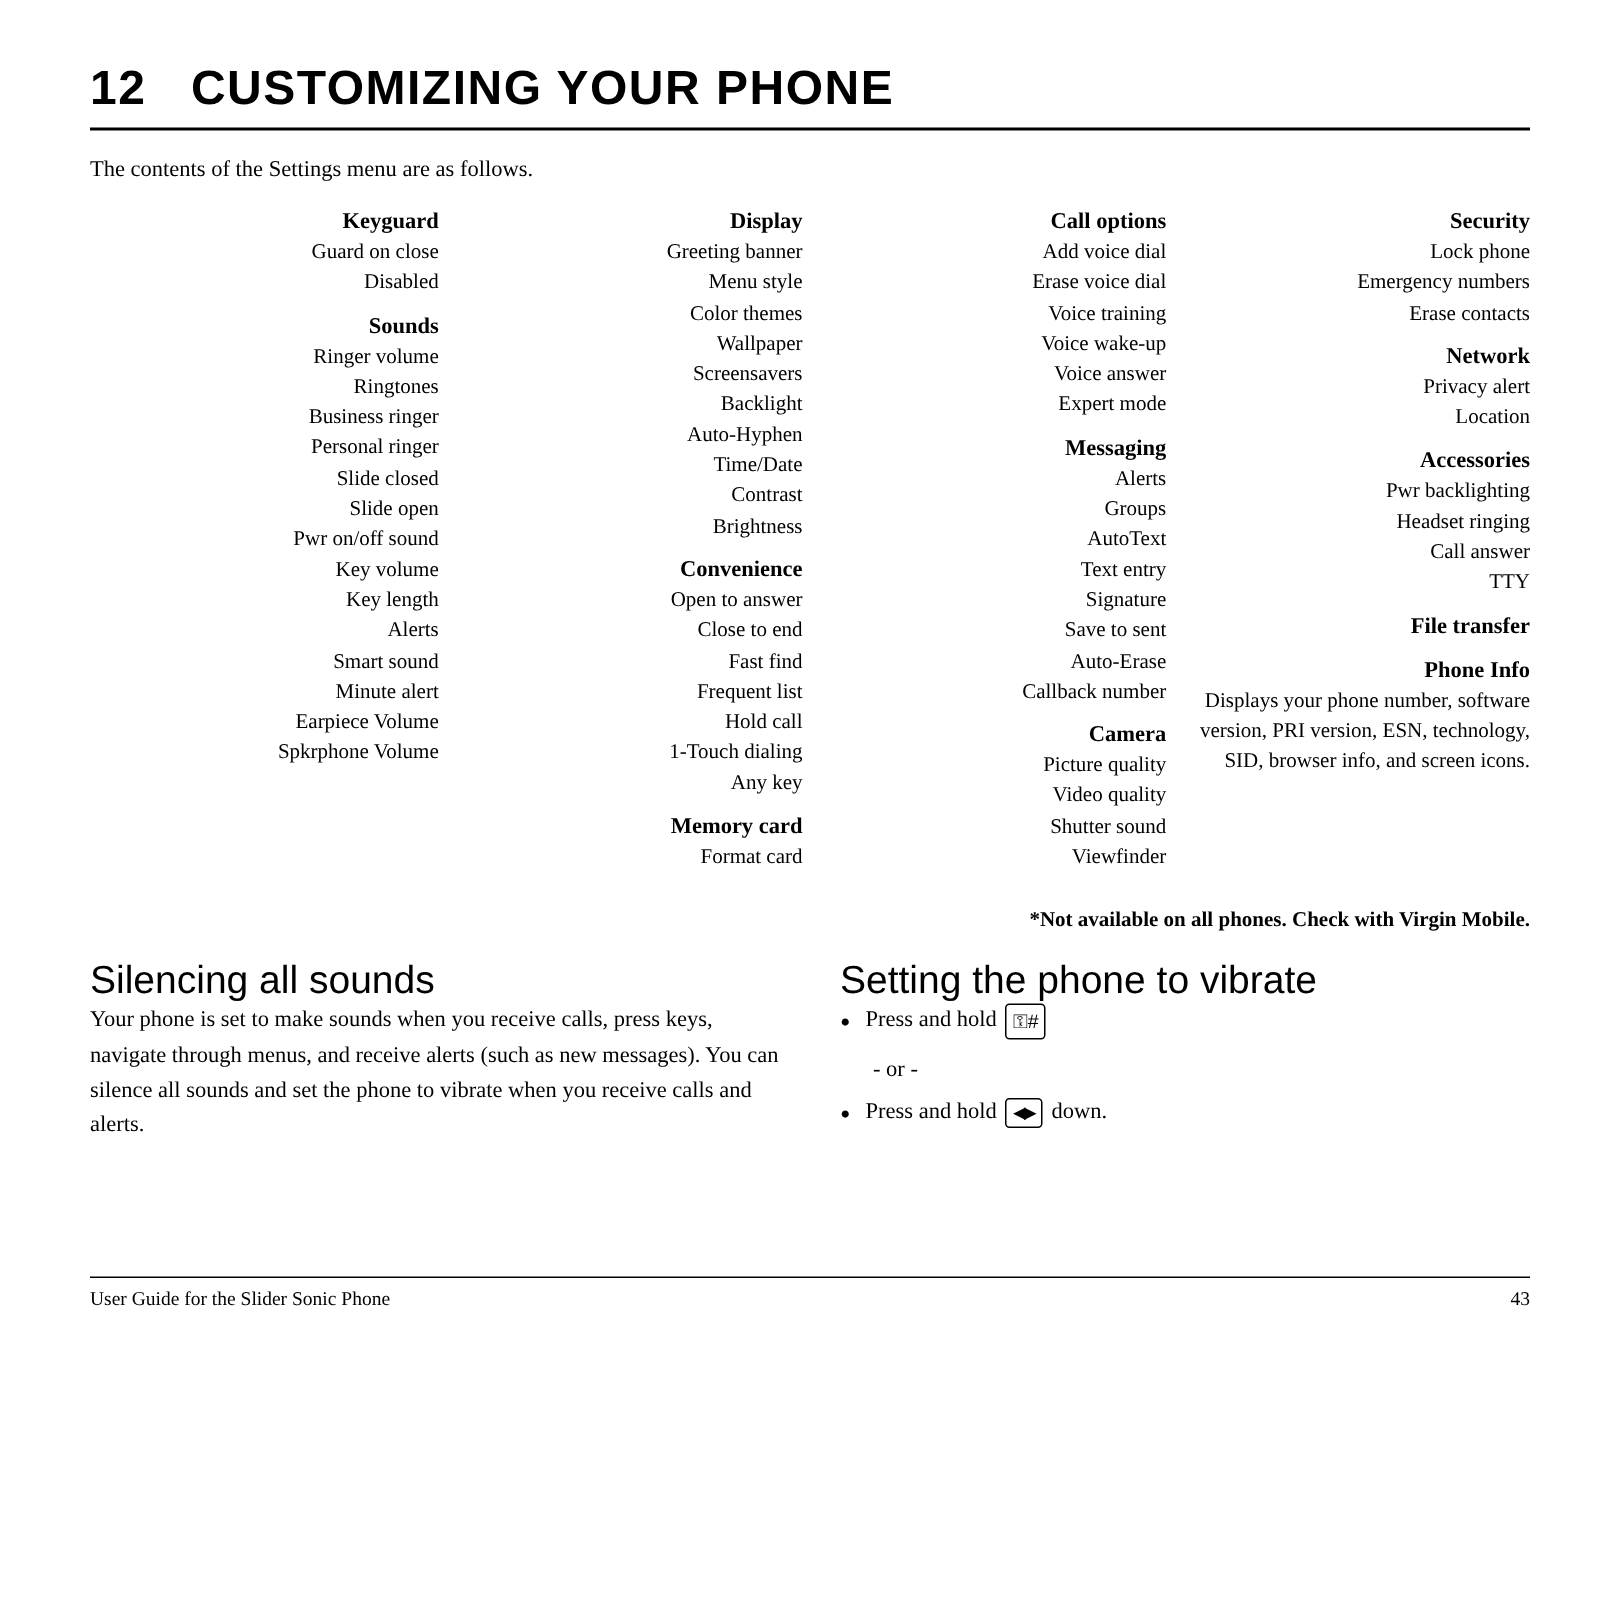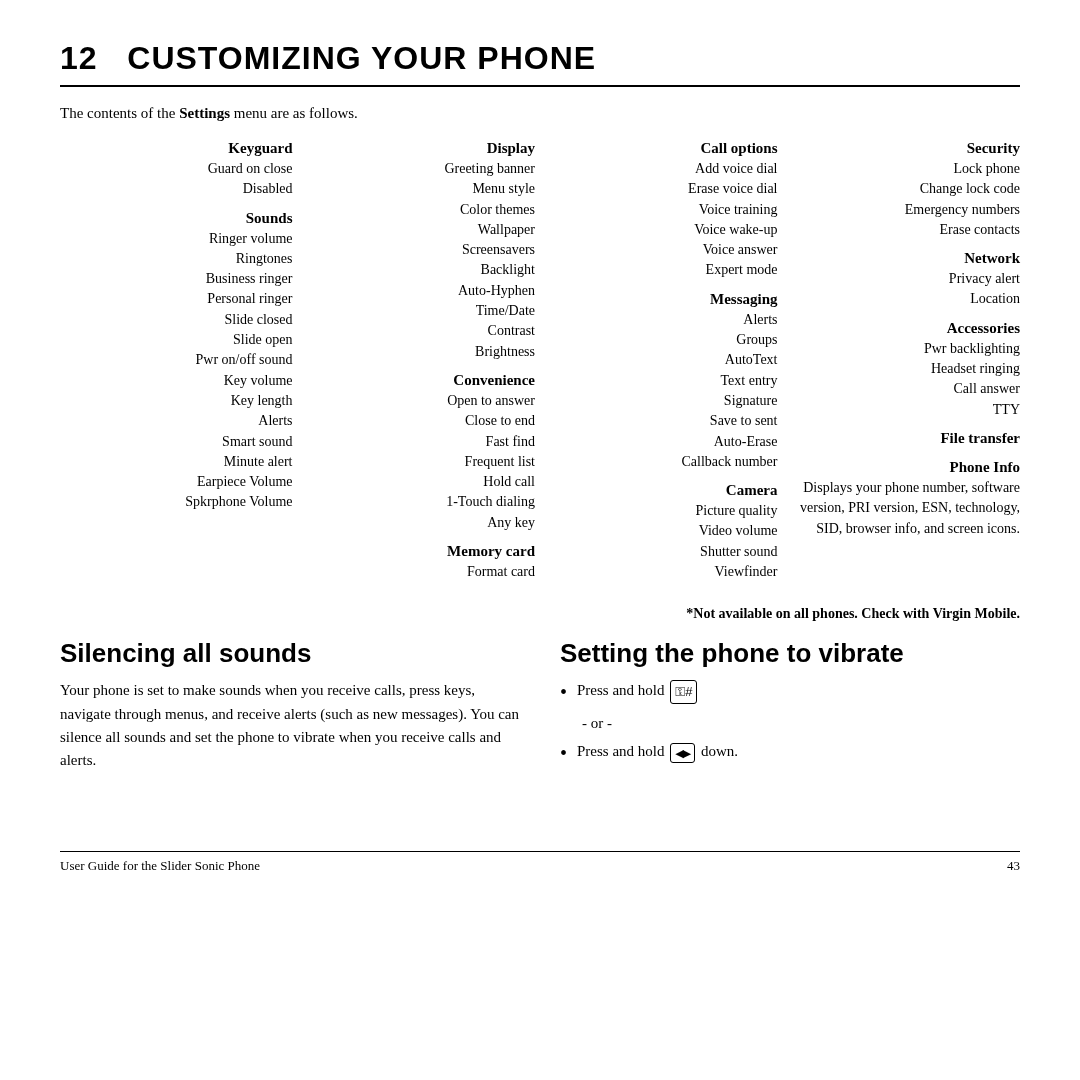--- a/index.html
+++ b/index.html
@@ -33,21 +33,21 @@
     hr.title-rule {
       border: none;
       border-top: 2px solid #000;
       margin-bottom: 18px;
     }
     .intro-text {
       font-size: 15px;
       margin-bottom: 18px;
     }
     .intro-text strong {
-      font-weight: bold;
+      font-weight: normal;
     }
     .menu-grid {
       display: grid;
       grid-template-columns: 1fr 1fr 1fr 1fr;
       gap: 0 10px;
       margin-bottom: 14px;
       text-align: right;
     }
     .menu-col {
       display: flex;
@@ -72,23 +72,23 @@
       text-align: right;
     }
     .bottom-sections {
       display: grid;
       grid-template-columns: 1fr 1fr;
       gap: 0 40px;
       flex: 1;
     }
     .section-title {
       font-size: 26px;
-      font-weight: bold;
+      font-weight: normal;
       font-family: Arial, sans-serif;
-      margin-bottom: 10px;
+      margin-bottom: 0;
     }
     .section-body {
       font-size: 15px;
       line-height: 1.55;
     }
     .bullet-list {
       list-style: none;
       padding: 0;
       margin: 0;
     }
@@ -229,30 +229,29 @@
           <div class="menu-item">AutoText</div>
           <div class="menu-item">Text entry</div>
           <div class="menu-item">Signature</div>
           <div class="menu-item">Save to sent</div>
           <div class="menu-item">Auto-Erase</div>
           <div class="menu-item">Callback number</div>
         </div>
         <div class="menu-section">
           <div class="menu-section-title">Camera</div>
           <div class="menu-item">Picture quality</div>
-          <div class="menu-item">Video volume</div>
+          <div class="menu-item">Video quality</div>
           <div class="menu-item">Shutter sound</div>
           <div class="menu-item">Viewfinder</div>
         </div>
       </div>
       <div class="menu-col">
         <div class="menu-section">
           <div class="menu-section-title">Security</div>
           <div class="menu-item">Lock phone</div>
-          <div class="menu-item">Change lock code</div>
           <div class="menu-item">Emergency numbers</div>
           <div class="menu-item">Erase contacts</div>
         </div>
         <div class="menu-section">
           <div class="menu-section-title">Network</div>
           <div class="menu-item">Privacy alert</div>
           <div class="menu-item">Location</div>
         </div>
         <div class="menu-section">
           <div class="menu-section-title">Accessories</div>

